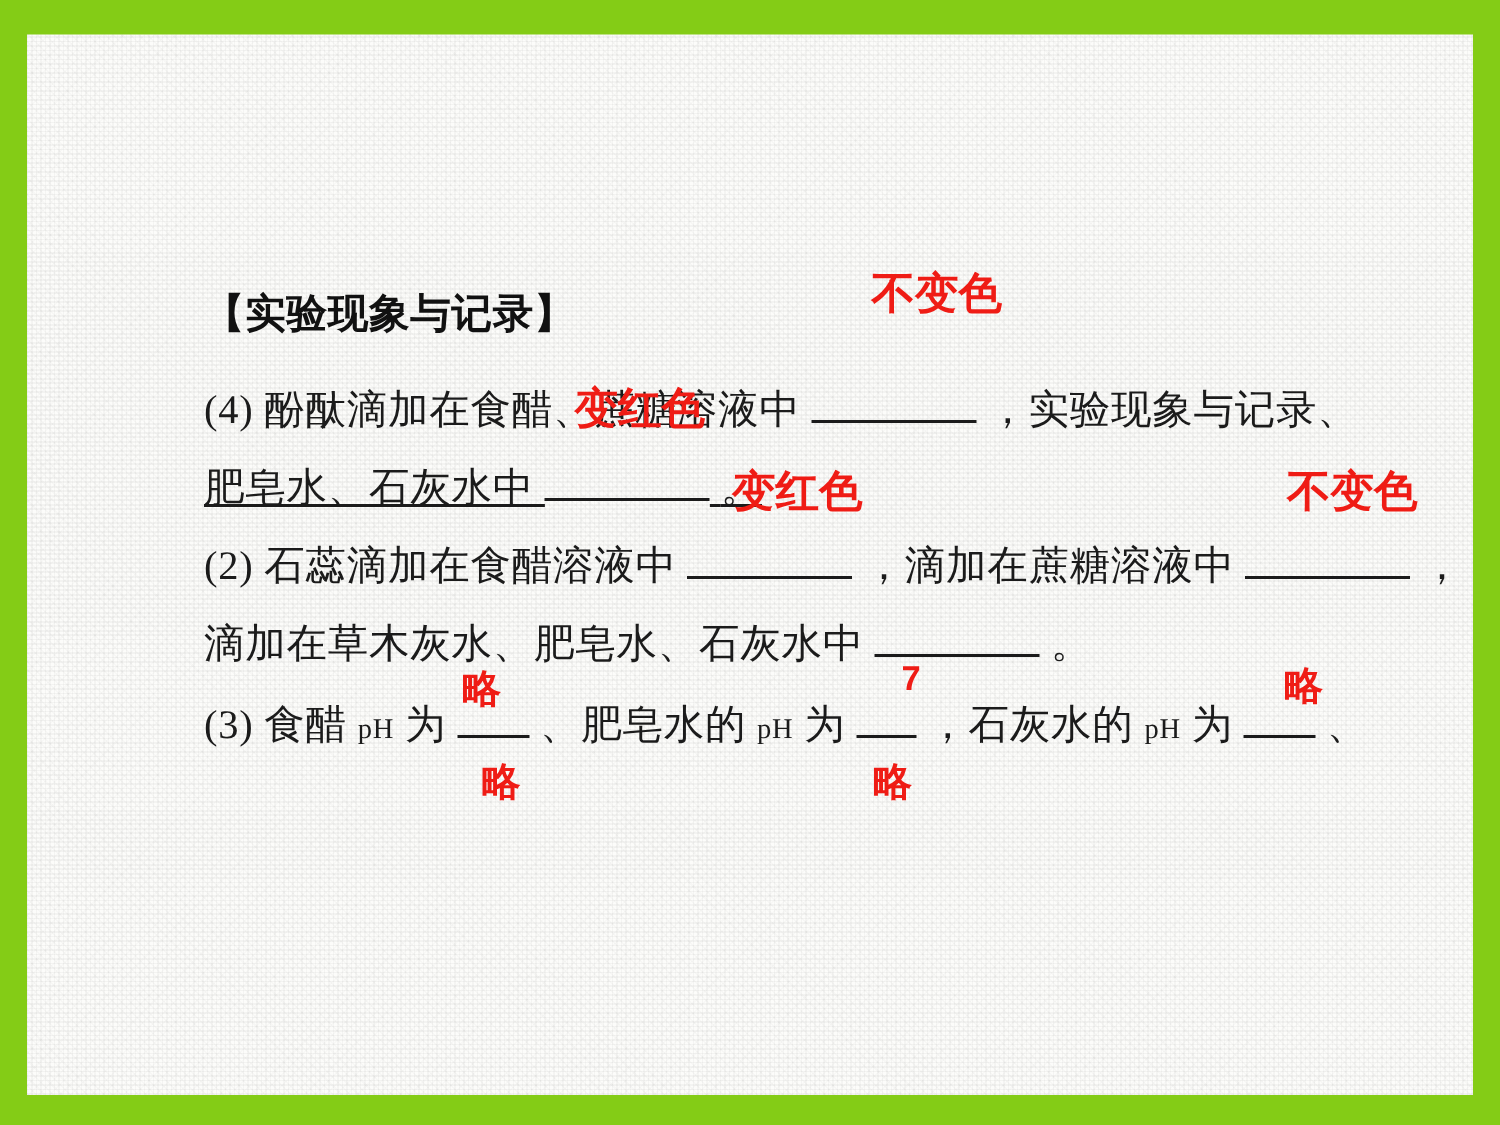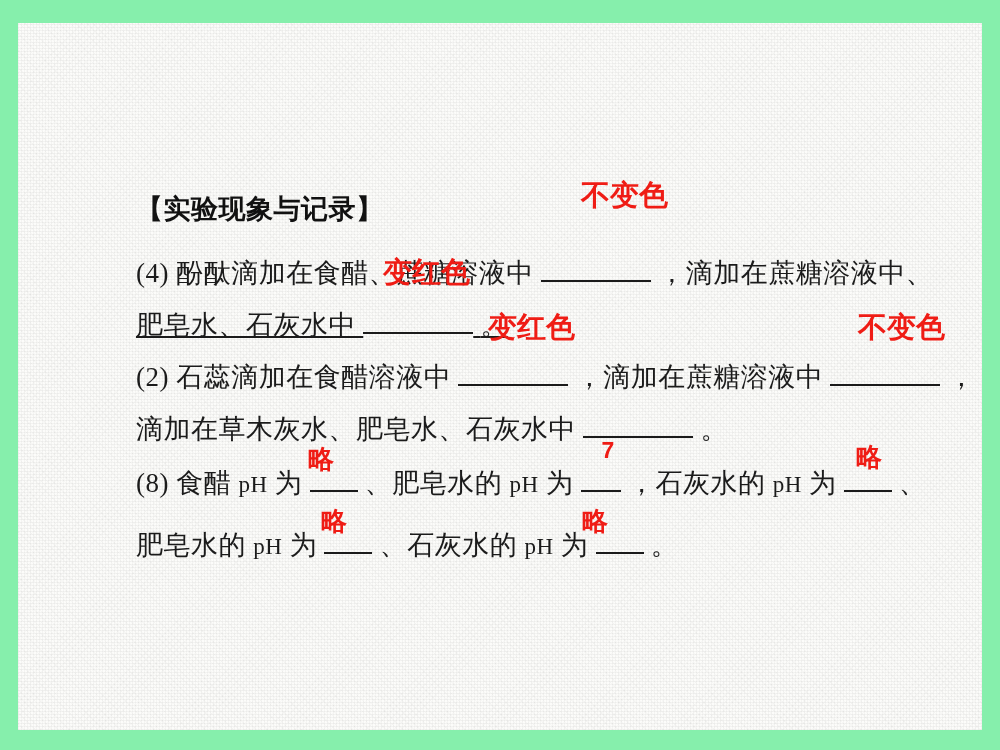--- a/index.html
+++ b/index.html
@@ -11,21 +11,21 @@
     height: 750px;
     overflow: hidden;
     font-family: "Liberation Serif", "DejaVu Serif", serif;
     background: #7fcdee;
   }
 
   #slide {
     position: relative;
     width: 1000px;
     height: 750px;
-    background: #86efac;
+    background: #84cc16;
   }
 
   
   #paper {
     position: absolute;
     left: 18px;
     top: 23px;
     width: 964px;
     height: 707px;
     background-color: #fcfcfa;
@@ -78,28 +78,28 @@
     display: inline-block;
     border-bottom: 2px solid #1b1b1b;
     vertical-align: baseline;
   }
   .blank.w-long  { width: 110px; }
   .blank.w-short { width: 48px; }
   .blank.w-tiny  { width: 40px; }
 
   .latin {
     font-family: "Liberation Serif", "DejaVu Serif", serif;
-    font-size: 23px;
+    font-size: 19px;
   }
 
   
   .answer {
     position: absolute;
     color: #ef1c15;
-    font-family: Liberation Mono, monospace;
+    font-family: Liberation Sans, sans-serif;
     font-weight: bold;
     white-space: nowrap;
     letter-spacing: 0px;
   }
   .answer.big  { font-size: 29px; }
   .answer.mid  { font-size: 26px; }
   .answer.sml  { font-size: 23px; }
 </style>
 </head>
 <body>
@@ -107,21 +107,21 @@
 <div id="slide">
 
   <div id="paper">
     <div id="content">
 
       <div class="line heading" style="left:118px; top:168px;">【实验现象与记录】</div>
 
       <div class="line body-line" style="left:118px; top:232px;">
         <span>(4) 酚酞滴加在食醋、蔗糖溶液中</span>
         <span class="blank w-long"></span>
-        <span>，滴加在蔗糖溶液中、</span>
+        <span>，实验现象与记录、</span>
       </div>
 
       <div class="line body-line" style="left:118px; top:284px;text-decoration:underline;">
         <span>肥皂水、石灰水中</span>
         <span class="blank w-long"></span>
         <span>。</span>
       </div>
 
       <div class="line body-line" style="left:118px; top:336px;text-align:right;">
         <span>(2) 石蕊滴加在食醋溶液中</span>
@@ -131,46 +131,35 @@
         <span>，</span>
       </div>
 
       <div class="line body-line" style="left:118px; top:388px;text-align:right;">
         <span>滴加在草木灰水、肥皂水、石灰水中</span>
         <span class="blank w-long"></span>
         <span>。</span>
       </div>
 
       <div class="line body-line" style="left:118px; top:442px;">
-        <span>(8) 食醋</span>
+        <span>(3) 食醋</span>
         <span class="latin">pH</span>
         <span>为</span>
         <span class="blank w-short"></span>
         <span>、肥皂水的</span>
         <span class="latin">pH</span>
         <span>为</span>
         <span class="blank w-tiny"></span>
         <span>，石灰水的</span>
         <span class="latin">pH</span>
         <span>为</span>
         <span class="blank w-short"></span>
         <span>、</span>
       </div>
 
-      <div class="line body-line" style="left:118px; top:504px;">
-        <span>肥皂水的</span>
-        <span class="latin">pH</span>
-        <span>为</span>
-        <span class="blank w-short"></span>
-        <span>、石灰水的</span>
-        <span class="latin">pH</span>
-        <span>为</span>
-        <span class="blank w-short"></span>
-        <span>。</span>
-      </div>
 
       <div class="answer big" style="left:563px; top:153px;">不变色</div>
 
       <div class="answer big" style="left:365px; top:230px;">变红色</div>
 
       <div class="answer big" style="left:470px; top:285px;">变红色</div>
 
       <div class="answer big" style="left:840px; top:285px;">不变色</div>
 
 

